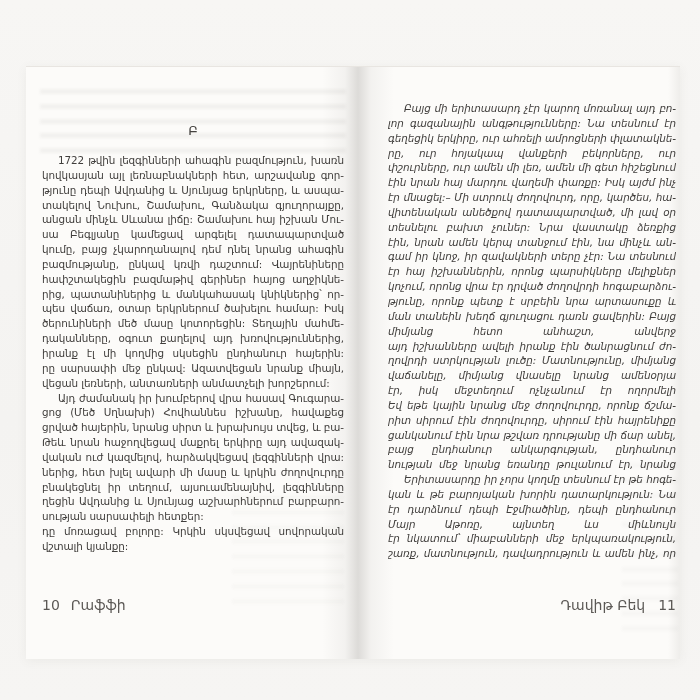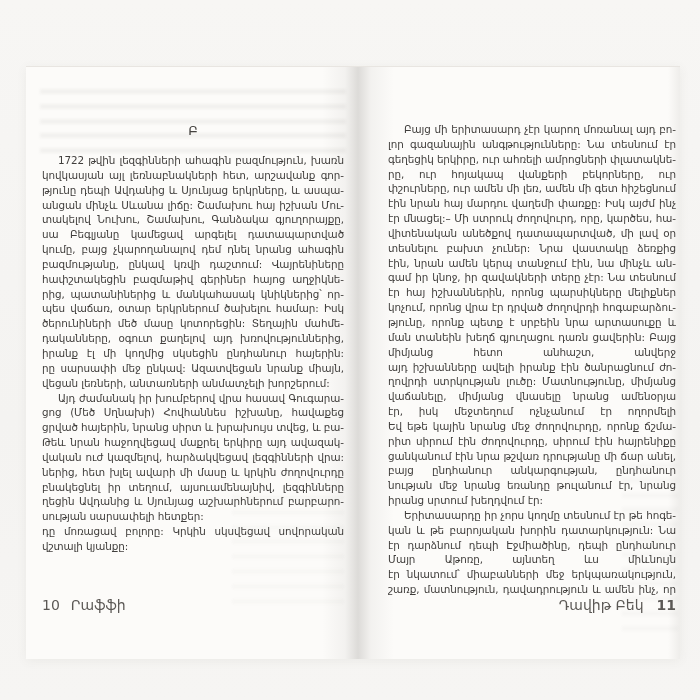--- a/index.html
+++ b/index.html
@@ -71,21 +71,21 @@
     width: 100%;
     text-align: center;
     font-size: 13px;
     color: #44423f;
   }
   .text-block {
     position: absolute;
     width: 100%;
   }
   .page-left  .text-block { top: 86px; }
-  .page-right .text-block { top: 55px; }
+  .page-right .text-block { top: 34px; font-style: italic; }
   .line {
     height: 14.85px;
     line-height: 14.85px;
     font-size: 10.4px;
     letter-spacing: -0.1px;
     color: #403e3c;
     text-align: justify;
     text-align-last: justify;
     overflow: hidden;
   }
@@ -94,41 +94,41 @@
   .footer {
     position: absolute;
     top: 530px;
     width: 100%;
     font-size: 14px;
     color: #5b5855;
   }
   .footer-left  { text-align: left; }
   .footer-right { text-align: right; }
   .footer-left  .running { margin-left: 11px; }
-  .footer-right .pagenum { margin-left: 13px; font-weight: bold; }
+  .footer-right .pagenum { margin-left: 13px; }
 </style>
 </head>
 <body>
 
 <div class="photo">
   <div class="spread">
     <div class="bleed bleed-left-top"></div>
     <div class="bleed bleed-left-bottom"></div>
     <div class="bleed bleed-right-side"></div>
     <div class="gutter"></div>
     <div class="right-edge"></div>
 
     <div class="page page-left">
       <div class="chapter-heading">Բ</div>
       <div class="text-block">
           <div class="line indent">1722 թվին լեզգինների ահագին բազմություն, խառն</div>
           <div class="line">կովկասյան այլ լեռնաբնակների հետ, արշավանք գոր-</div>
           <div class="line">թյունը դեպի Ավդանից և Սյունյաց երկրները, և ասպա-</div>
+          <div class="line">տակելով Նուխու, Շամախու, Գանձակա գյուղորայքը,</div>
           <div class="line">անցան մինչև Սևանա լիճը: Շամախու հայ իշխան Մու-</div>
-          <div class="line">տակելով Նուխու, Շամախու, Գանձակա գյուղորայքը,</div>
           <div class="line">սա Բեգլյանը կամեցավ արգելել դատապարտված հարձա-</div>
           <div class="line">կումը, բայց չկարողանալով դեմ դնել նրանց ահագին</div>
           <div class="line">բազմությանը, ընկավ կռվի դաշտում: Վայրենիները</div>
           <div class="line">հափշտակեցին բազմաթիվ գերիներ հայոց աղջիկնե-</div>
           <div class="line">րից, պատանիներից և մանկահասակ կնիկներից՝ որ-</div>
           <div class="line">պես վաճառ, օտար երկրներում ծախելու համար: Իսկ</div>
           <div class="line">ծերունիների մեծ մասը կոտորեցին: Տեղային մահմե-</div>
           <div class="line">դականները, օգուտ քաղելով այդ խռովություններից,</div>
           <div class="line">իրանք էլ մի կողմից սկսեցին ընդհանուր հայերին: Երկի-</div>
           <div class="line">րը սարսափի մեջ ընկավ: Ազատվեցան նրանք միայն,</div>
@@ -170,21 +170,20 @@
           <div class="line">միմյանց հետո անհաշտ, անվերջ թշնամություններով,</div>
           <div class="line">այդ իշխանները ավելի իրանք էին ծանրացնում ժո-</div>
           <div class="line">ղովրդի ստրկության լուծը: Մատնությունը, միմյանց դա-</div>
           <div class="line">վաճանելը, միմյանց վնասելը նրանց ամենօրյա գործն</div>
           <div class="line">էր, իսկ մեջտեղում ոչնչանում էր ողորմելի ժողովուրդը:</div>
           <div class="line">Եվ եթե կային նրանց մեջ ժողովուրդը, որոնք ճշմա-</div>
           <div class="line">րիտ սիրում էին ժողովուրդը, սիրում էին հայրենիքը և</div>
           <div class="line">ցանկանում էին նրա թշվառ դրությանը մի ճար անել,</div>
           <div class="line">բայց ընդհանուր անկարգության, ընդհանուր ապակա-</div>
           <div class="line">նության մեջ նրանց եռանդը թուլանում էր, նրանց իղձը</div>
-          <div class="line endline">իրանց սրտում խեղդվում էր:</div>
           <div class="line indent">Երիտասարդը իր չորս կողմը տեսնում էր թե հոգե-</div>
           <div class="line">կան և թե բարոյական խորին դատարկություն: Նա աչք</div>
           <div class="line">էր դարձնում դեպի Էջմիածինը, դեպի ընդհանուր հայոց</div>
           <div class="line">Մայր Աթոռը, այնտեղ ևս միևնույն անկարգություններն</div>
           <div class="line">էր նկատում՝ միաբանների մեջ երկպառակություն, կա-</div>
           <div class="line">շառք, մատնություն, դավադրություն և ամեն ինչ, որ</div>
         </div>
       <div class="footer footer-right">
         <span class="running">Դավիթ Բեկ</span><span class="pagenum">11</span>
       </div>

